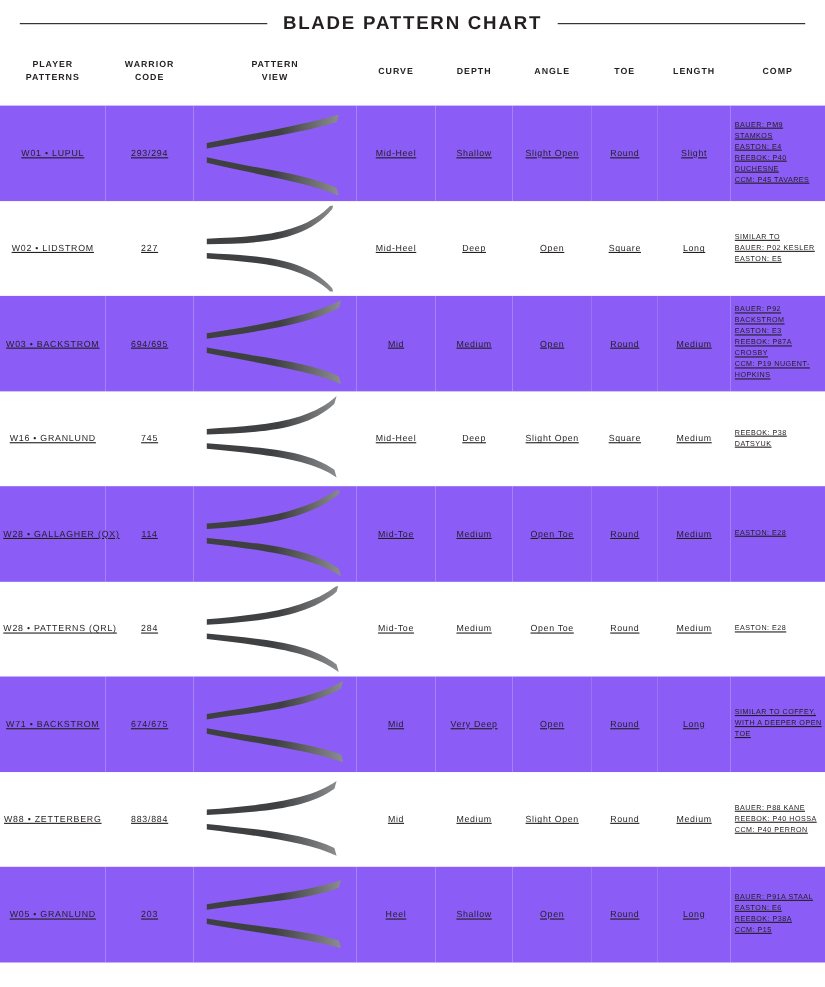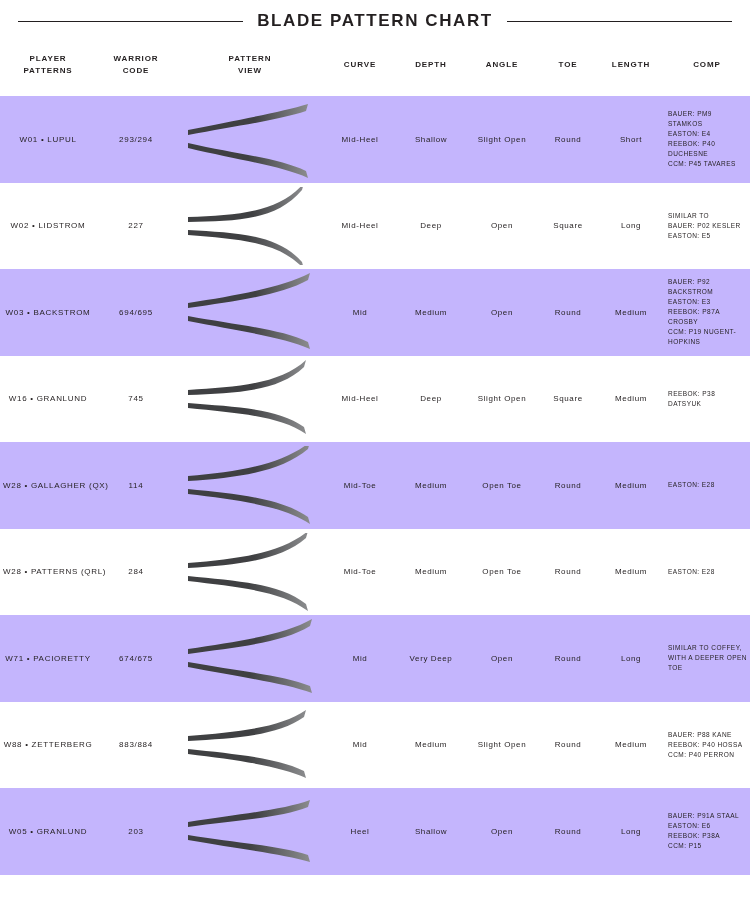--- a/index.html
+++ b/index.html
@@ -60,24 +60,26 @@
     vertical-align: middle;
     height: 62px;
     padding: 0 2px;
     color: #231f20;
     line-height: 1.45;
   }
   tbody tr {
     height: 86.5px;
   }
   tbody tr.shaded {
-    background: #c4b5fd;
+    background: #8b5cf6;
+    text-decoration: underline;
   }
   tbody tr.plain {
     background: #ffffff;
+    text-decoration: underline;
   }
   tbody td {
     font-size: 8px;
     letter-spacing: 0.6px;
     text-align: center;
     vertical-align: middle;
     padding: 0 3px;
     color: #231f20;
   }
   td.player {
@@ -182,21 +184,21 @@
      C 58.4 60, 101.60000000000001 66, 128 78
      L 126 71
      C 99.2 58, 56 54, 8 43 Z" fill="url(#g0b)"></path>
   </svg>
             </div>
           </td>
           <td>Mid-Heel</td>
           <td>Shallow</td>
           <td>Slight Open</td>
           <td>Round</td>
-          <td>Short</td>
+          <td>Slight</td>
           <td class="comp">BAUER: PM9 STAMKOS<br>EASTON: E4<br>REEBOK: P40 DUCHESNE<br>CCM: P45 TAVARES</td>
         </tr>
         <tr class="plain">
           <td class="player">W02 • LIDSTROM</td>
           <td class="code">227</td>
           <td class="patternview">
             <div class="blade-wrap">
   <svg class="blade" width="140" height="78" viewBox="0 0 140 78" aria-hidden="true">
     <defs>
       <linearGradient id="g1a" x1="0" y1="0" x2="1" y2="0">
@@ -366,21 +368,21 @@
             </div>
           </td>
           <td>Mid-Toe</td>
           <td>Medium</td>
           <td>Open Toe</td>
           <td>Round</td>
           <td>Medium</td>
           <td class="comp">EASTON: E28</td>
         </tr>
         <tr class="shaded">
-          <td class="player">W71 • PACIORETTY</td>
+          <td class="player">W71 • BACKSTROM</td>
           <td class="code">674/675</td>
           <td class="patternview">
             <div class="blade-wrap">
   <svg class="blade" width="140" height="78" viewBox="0 0 140 78" aria-hidden="true">
     <defs>
       <linearGradient id="g6a" x1="0" y1="0" x2="1" y2="0">
         <stop offset="0%" stop-color="#3f4042"></stop>
         <stop offset="55%" stop-color="#3f4042"></stop>
         <stop offset="100%" stop-color="#8b8c8e"></stop>
       </linearGradient>

